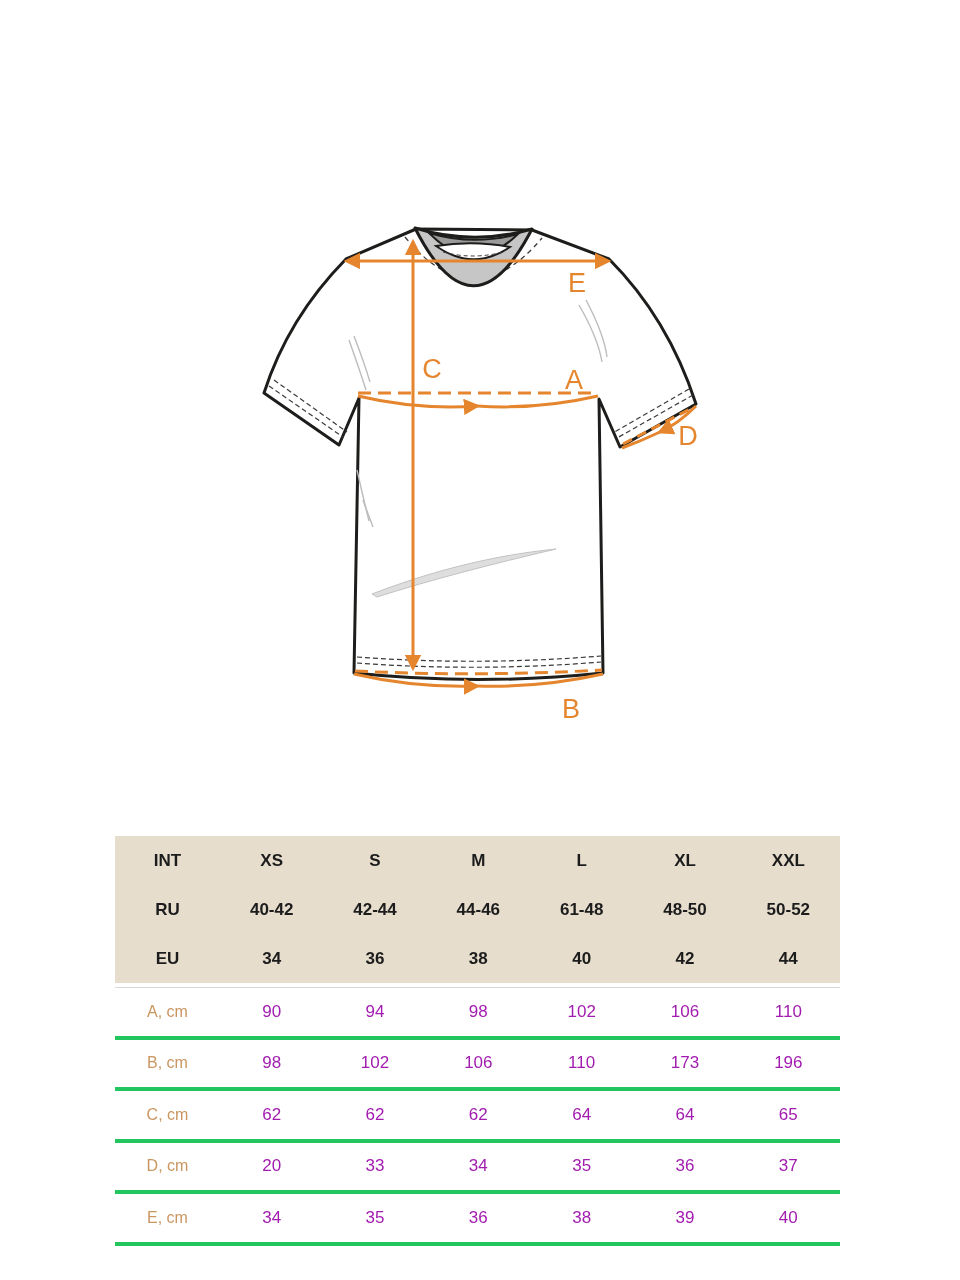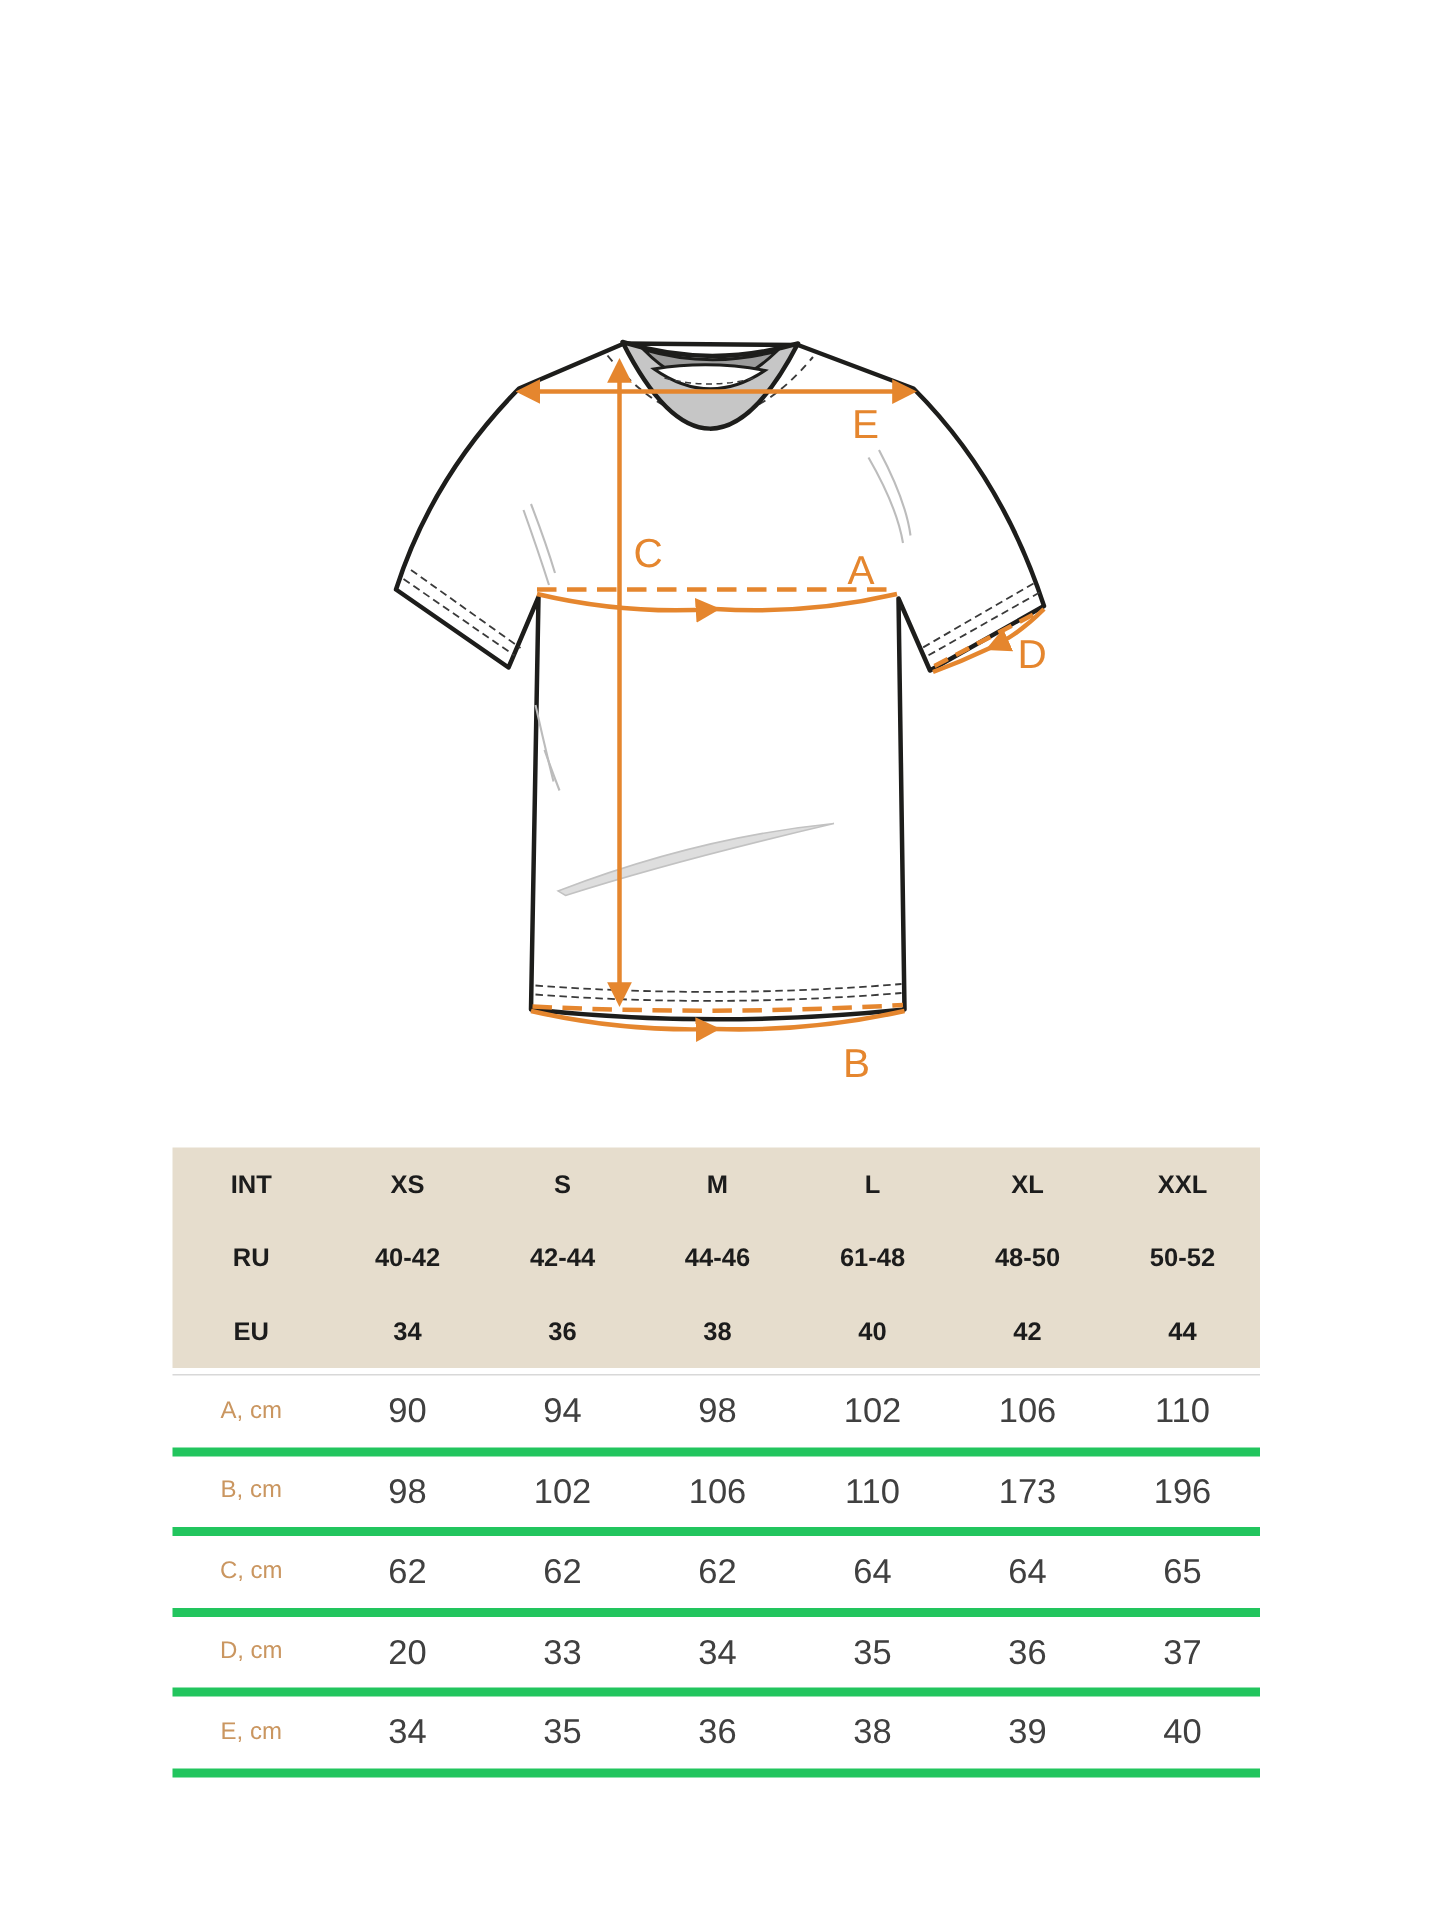--- a/index.html
+++ b/index.html
@@ -8,21 +8,21 @@
     font-family:"Liberation Sans", sans-serif;
     position:relative;
   }
   .stage{position:relative;width:960px;height:1280px;background:#ffffff;}
   .diagram-svg{position:absolute;left:0;top:0;}
   .dim-letter{
     font-family:"Liberation Sans", sans-serif;
     font-size:27px;fill:#e5862e;
   }
   .size-table{
-    position:absolute;left:115px;top:765px;width:725px;
+    position:absolute;left:115px;top:836px;width:725px;
   }
   .thead{
     background:#e6ddcd;
     display:grid;
     grid-template-columns:105px repeat(6,1fr);
     grid-auto-rows:49px;
     align-items:center;
     height:147px;
   }
   .hcell{
@@ -31,29 +31,29 @@
   }
   .tbody{
     margin-top:4px;
     border-top:1px solid #d8d8d8;
   }
   .mrow{
     display:grid;
     grid-template-columns:105px repeat(6,1fr);
     align-items:center;
     height:47.5px;
-    border-bottom:6px solid #22c55e;
+    border-bottom:4px solid #22c55e;
   }
   .mlabel{
     text-align:center;
     font-size:16px;color:#ca9660;
   }
   .mval{
     text-align:center;
-    font-size:23px;color:#404040;
+    font-size:17px;color:#a21caf;
   }
 </style>
 </head>
 <body>
 
 <div class="stage">
 
   <svg class="diagram-svg" width="960" height="780" viewBox="0 0 960 780">
     <defs>
       <marker id="arr" viewBox="0 0 10 10" refX="8" refY="5" markerWidth="5.5" markerHeight="5.5" orient="auto-start-reverse">

